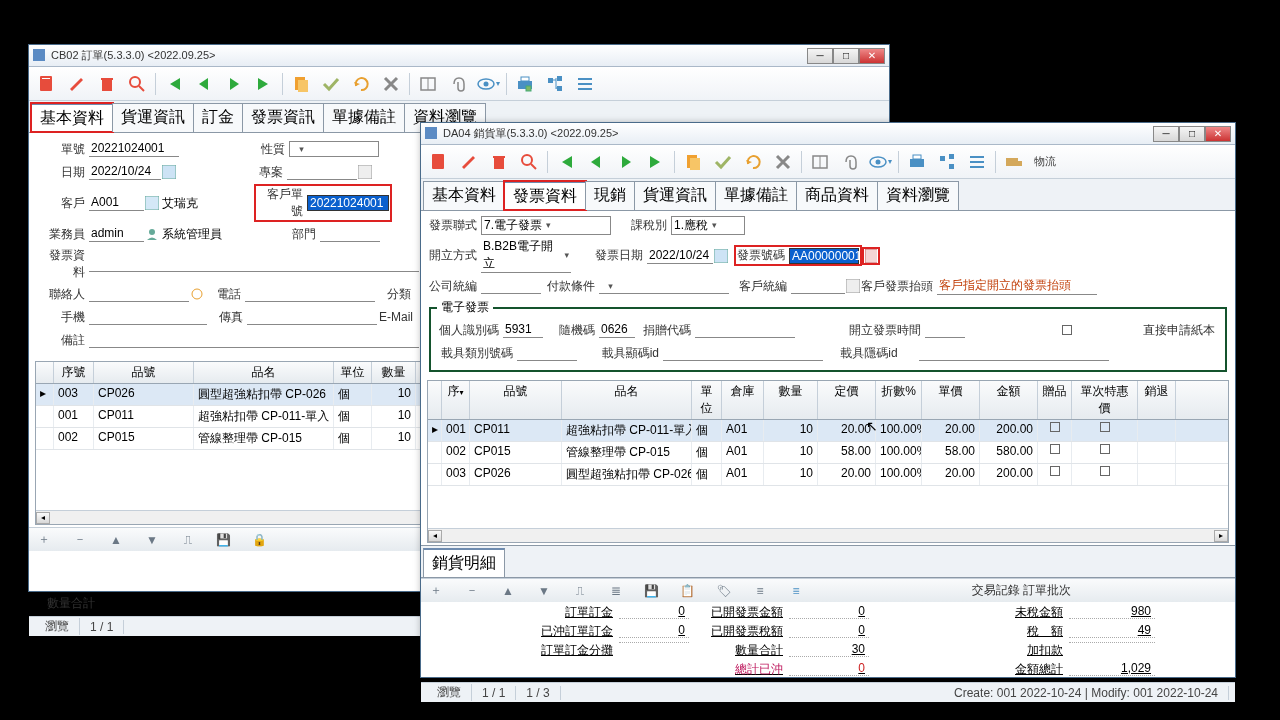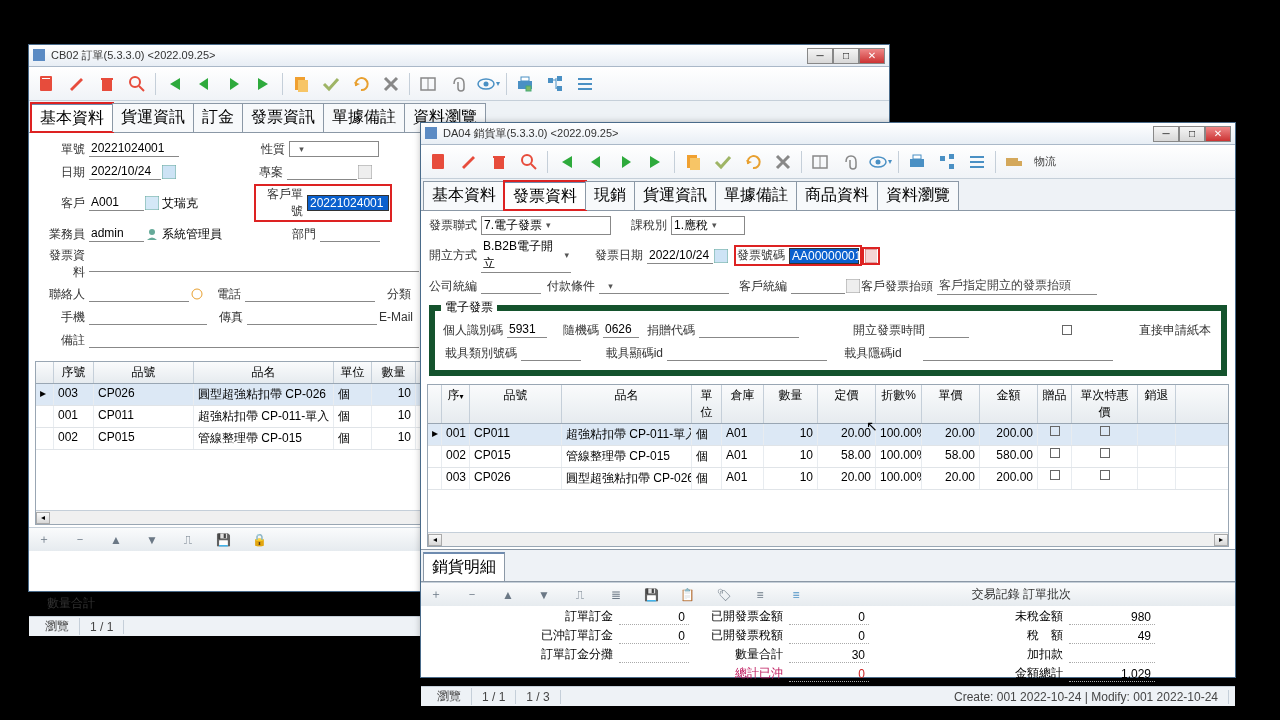--- a/index.html
+++ b/index.html
@@ -35,24 +35,24 @@
 .gc.r{text-align:right;}
 .chk{width:10px;height:10px;border:1px solid #666;margin:0 auto;display:block;}
 .footer-tools{height:24px;background:linear-gradient(#fafbfc,#e6ebef);border-top:1px solid #c5cfd9;display:flex;align-items:center;padding:0 6px;gap:18px;}
 .ft-ico{width:18px;height:18px;display:flex;align-items:center;justify-content:center;color:#6b7885;cursor:pointer;}
 .status{height:20px;background:#eef2f6;border-top:1px solid #c5cfd9;display:flex;align-items:center;padding:0 6px;font-size:11px;color:#444;}
 .status .cell{border-right:1px solid #c5cfd9;padding:0 10px;}
 .scrollbar-h{height:14px;background:#f0f0f0;border-top:1px solid #c5cfd9;display:flex;align-items:center;}
 .sb-btn{width:14px;height:12px;background:linear-gradient(#fafafa,#d8d8d8);border:1px solid #aaa;display:flex;align-items:center;justify-content:center;font-size:8px;}
 .sb-track{flex:1;height:12px;}
 .summary{padding:2px 8px;}
-.sumrow{display:flex;align-items:flex-end;margin-bottom:2px;}
+.sumrow{display:flex;align-items:flex-start;margin-bottom:2px;text-decoration:underline;}
 .sumlbl{text-align:right;padding-right:6px;font-size:12px;}
 .sumval{text-align:right;padding-right:4px;font-size:12px;border-bottom:1px dotted #aaa;}
-fieldset{border:6px solid #14532d;padding:4px 6px;margin:2px 0;}
+fieldset{border:2px solid #14532d;padding:4px 6px;margin:2px 0;}
 legend{font-size:12px;padding:0 4px;}
 .dropdown{border:1px solid #888;padding:0 2px;font-size:12px;background:#fff;display:inline-flex;align-items:center;}
 .dropdown::after{content:"▾";margin-left:4px;font-size:9px;color:#555;}
 .cursor-arrow{position:absolute;font-size:14px;color:#000;pointer-events:none;}
 </style>
 </head>
 <body>
 
 <div class="window" style="left:28px;top:44px;width:862px;height:548px;">
  <div class="titlebar">
@@ -502,21 +502,21 @@
    <span class="lbl" style="width:58px;">付款條件</span>
    <span class="dropdown" style="width:130px;border:none;border-bottom:1px solid #888;">&nbsp;</span>
    <span class="lbl" style="width:62px;">客戶統編</span>
    <span class="val" style="width:54px;"></span>
    <span class="mini-ico">
           <svg width="14" height="14">
             <rect width="14" height="14" fill="#eee" stroke="#999"></rect>
           </svg>
         </span>
    <span class="lbl" style="width:76px;">客戶發票抬頭</span>
-   <span class="val" style="width:160px;color:#404040;">客戶指定開立的發票抬頭</span>
+   <span class="val" style="width:160px;color:#c2410c;">客戶指定開立的發票抬頭</span>
   </div>
   <fieldset>
    <legend>電子發票</legend>
    <div class="row">
     <span class="lbl" style="width:66px;">個人識別碼</span>
     <span class="val" style="width:40px;">5931</span>
     <span class="lbl" style="width:56px;">隨機碼</span>
     <span class="val" style="width:36px;">0626</span>
     <span class="lbl" style="width:60px;">捐贈代碼</span>
     <span class="val" style="width:100px;"></span>

